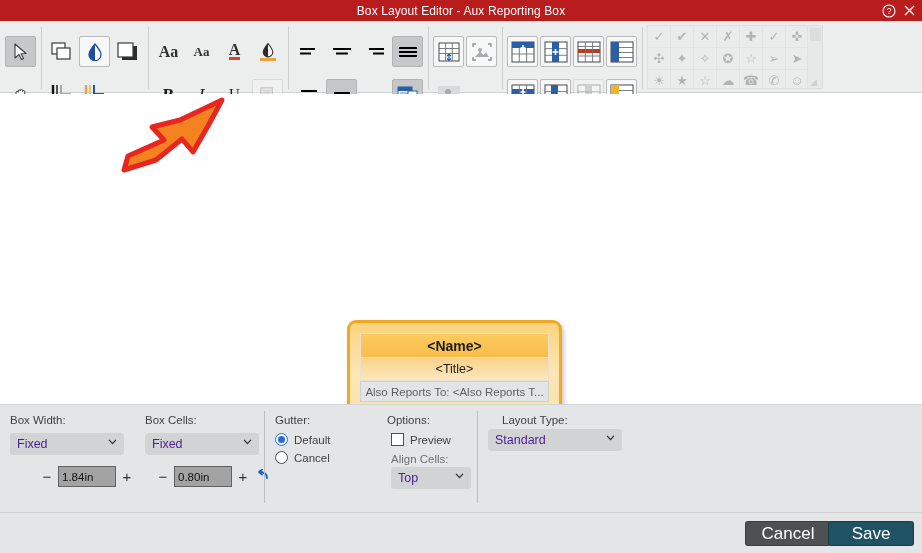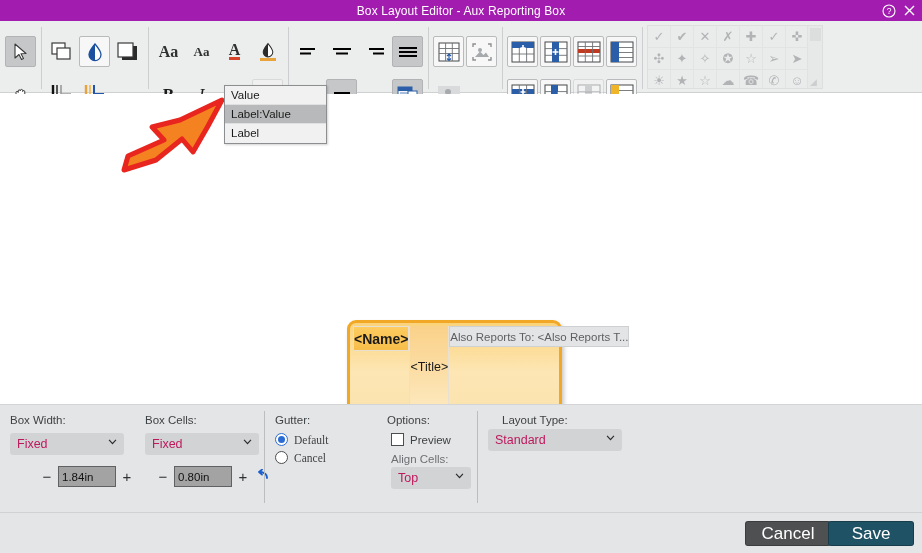--- a/index.html
+++ b/index.html
@@ -13,21 +13,21 @@
   #app {
     position: relative;
     width: 922px; height: 553px;
     background: #ffffff;
   }
 
   
   .titlebar {
     position: absolute; left: 0; top: 0;
     width: 922px; height: 21px;
-    background: #a21caf;
+    background: #b91c1c;
     color: #ffffff;
     display: flex; align-items: center; justify-content: center;
   }
   .titlebar .title {
     font-size: 12px; font-weight: 400; letter-spacing: .1px;
   }
   .titlebar .win-btns {
     position: absolute; right: 6px; top: 0; height: 21px;
     display: flex; align-items: center; gap: 7px;
   }
@@ -123,22 +123,22 @@
   .arrow-anno { position: absolute; left: 118px; top: 96px; z-index: 35; }
 
   
   .boxwrap { position: absolute; left: 347px; top: 226px; }
   .nodebox {
     width: 215px; height: 95px;
     border: 3px solid #f0a826;
     border-radius: 9px;
     background: linear-gradient(180deg,#fbd37b 0%, #fde6b4 55%, #fbe3ae 100%);
     box-shadow: 2px 3px 4px rgba(0,0,0,.22);
-    padding: 3px;
-    display: flex; flex-direction: row;
+    padding: 10px;
+    display: flex; flex-direction: column;
   }
   .cell-name {
     height: 25px;
     background: linear-gradient(180deg,#fcc košt 0%, #f9c košt 100%);
     background: linear-gradient(180deg,#fcc košt 0%,#f8bf4d 100%);
     background: linear-gradient(180deg,#fdcb5f 0%,#f7bd49 100%);
     border: 1px solid #e8e0d2;
     display: flex; align-items: center; justify-content: center;
     font-size: 14px; font-weight: 700; color: #1a1a1a;
   }
@@ -176,21 +176,21 @@
   .psec .divider {
     position: absolute; right: 0; top: 6px; width: 1px; height: 92px; background: #bcbdbe;
   }
   .plabel { font-size: 11.5px; color: #3f4244; }
   .plabel-muted { font-size: 11.5px; color: #6d7073; }
 
   select.combo, .combo {
     appearance: none; -webkit-appearance: none;
     background: #d2d3d5;
     border: none; border-radius: 3px;
-    font-size: 12.5px; color: #be185d;
+    font-size: 12.5px; color: #4c1d95;
     font-family: "Liberation Sans", sans-serif;
     padding: 0 20px 0 7px;
     height: 22px; line-height: 22px;
     position: relative;
   }
   .combo-wrap { position: relative; display: inline-block; }
   .combo-wrap .chev {
     position: absolute; right: 7px; top: 6px;
     pointer-events: none;
     width: 9px; height: 6px;
@@ -553,25 +553,20 @@
         <div class="cell-title">&lt;Title&gt;</div>
         <div class="cell-also-reports">
           <div class="cell-also">Also Reports To: &lt;Also Reports T...</div>
         </div>
       </div>
       <div class="greentri"></div>
     </div>
 
   </div>
 
-  <div class="dropmenu">
-    <div class="mi">Value</div>
-    <div class="mi active">Label:Value</div>
-    <div class="mi">Label</div>
-  </div>
 
   <div class="arrow-anno">
     <svg width="114" height="78" viewBox="0 0 114 78">
       <path d="M6 74 L10 60 L46 44 L34 31 L62 24 L104 4 L90 30 L75 56 L64 43 L38 64 Z" fill="#F58220" stroke="#E8251E" stroke-width="5" stroke-linejoin="round"></path>
     </svg>
   </div>
 
   <div class="panel">
 
     <div class="psec" style="left:0; width:265px;">
@@ -610,21 +605,21 @@
             </svg>
         </span>
       </div>
       <div class="divider"></div>
     </div>
 
     <div class="psec" style="left:265px; width:213px;">
       <div style="position:absolute; left:10px; top:9px;">
         <div class="plabel">Gutter:</div>
       </div>
-      <div style="position:absolute; left:10px; top:28px;font-family:Liberation Serif, serif;">
+      <div style="position:absolute; left:10px; top:28px;">
         <div class="radio-row">
           <span class="radio on">
               <span class="dot"></span>
             </span>
           <span class="plabel">Default</span>
         </div>
         <div class="radio-row">
           <span class="radio"></span>
           <span class="plabel">Cancel</span>
         </div>

